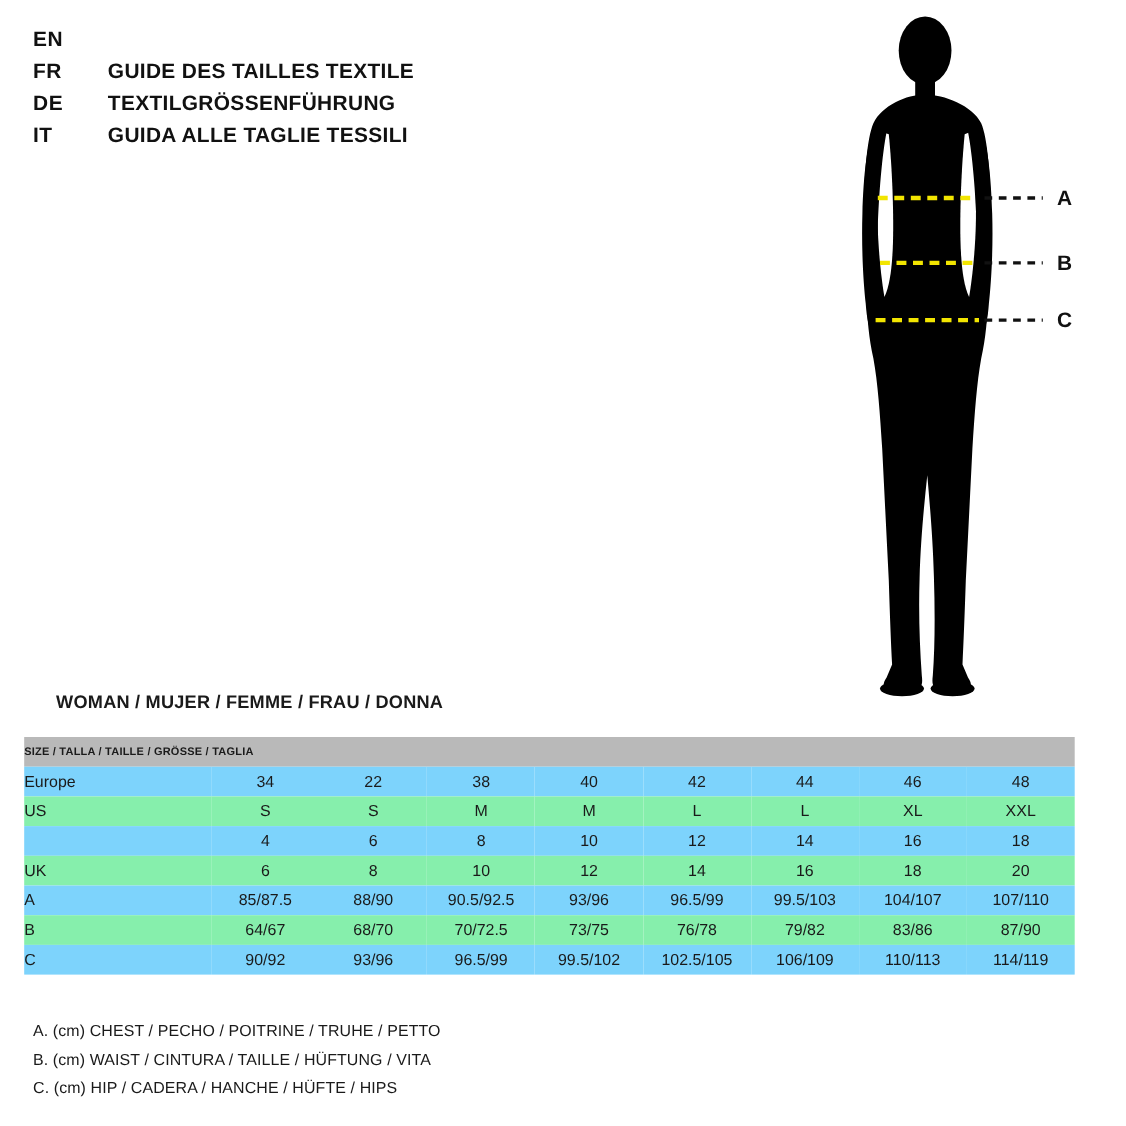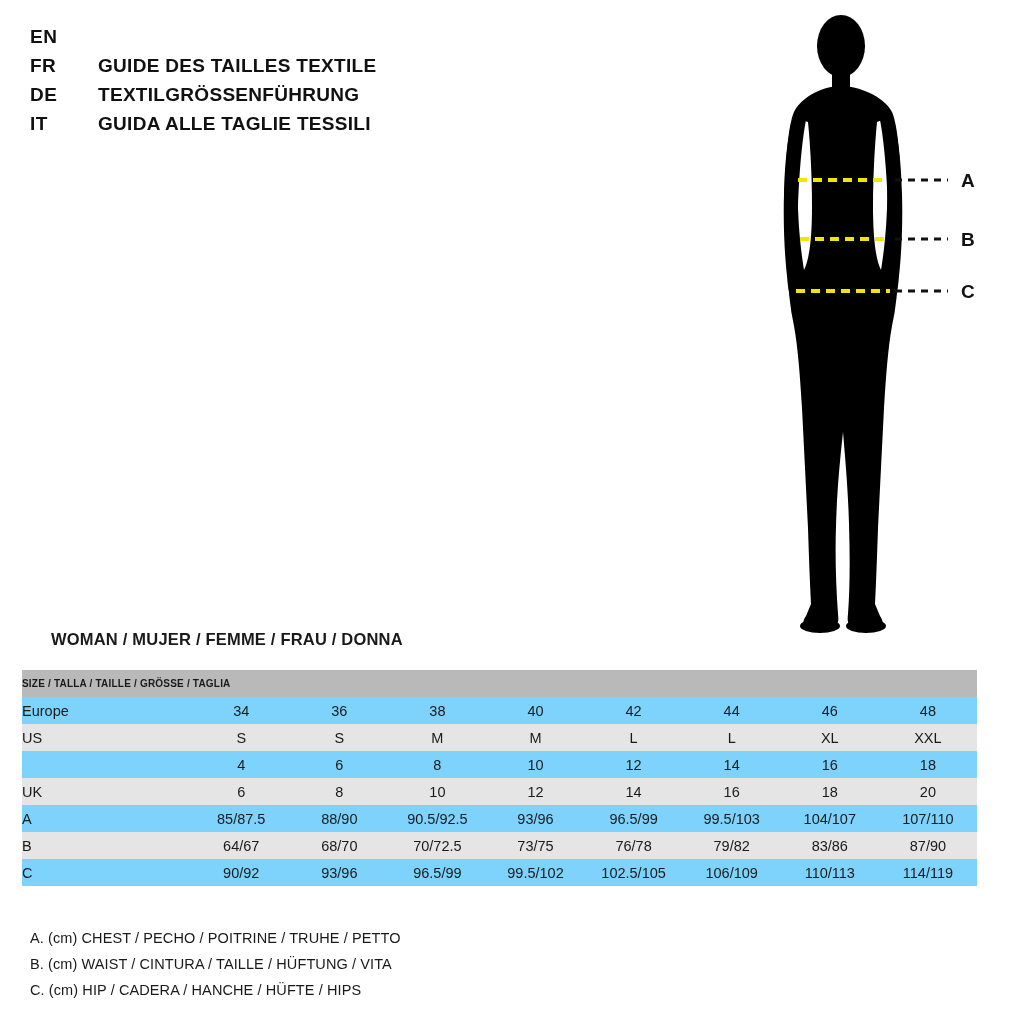--- a/index.html
+++ b/index.html
@@ -94,21 +94,21 @@
   .row-head {
     background: #b9b9b9;
   }
   .row-head td {
     font-weight: bold;
     font-size: 10px;
     letter-spacing: 0.2px;
     height: 28px;
   }
   .row-light { background: #7dd3fc; }
-  .row-dark  { background: #e5e5e5; }
+  .row-dark  { background: #86efac; }
 
   td.label-cell {
     padding-left: 10px;
     text-align: left;
     width: 170px;
   }
   td.val-cell {
     text-align: center;
     width: 98px;
   }
@@ -231,21 +231,21 @@
 
 <table class="size-table">
   <tbody>
     <tr class="row-head">
       <td colspan="9" class="label-cell">SIZE / TALLA / TAILLE / GRÖSSE / TAGLIA</td>
     </tr>
 
     <tr class="row-light">
       <td class="label-cell">Europe</td>
       <td class="val-cell">34</td>
-      <td class="val-cell">36</td>
+      <td class="val-cell">22</td>
       <td class="val-cell">38</td>
       <td class="val-cell">40</td>
       <td class="val-cell">42</td>
       <td class="val-cell">44</td>
       <td class="val-cell">46</td>
       <td class="val-cell">48</td>
     </tr>
 
     <tr class="row-dark">
       <td class="label-cell">US</td>

